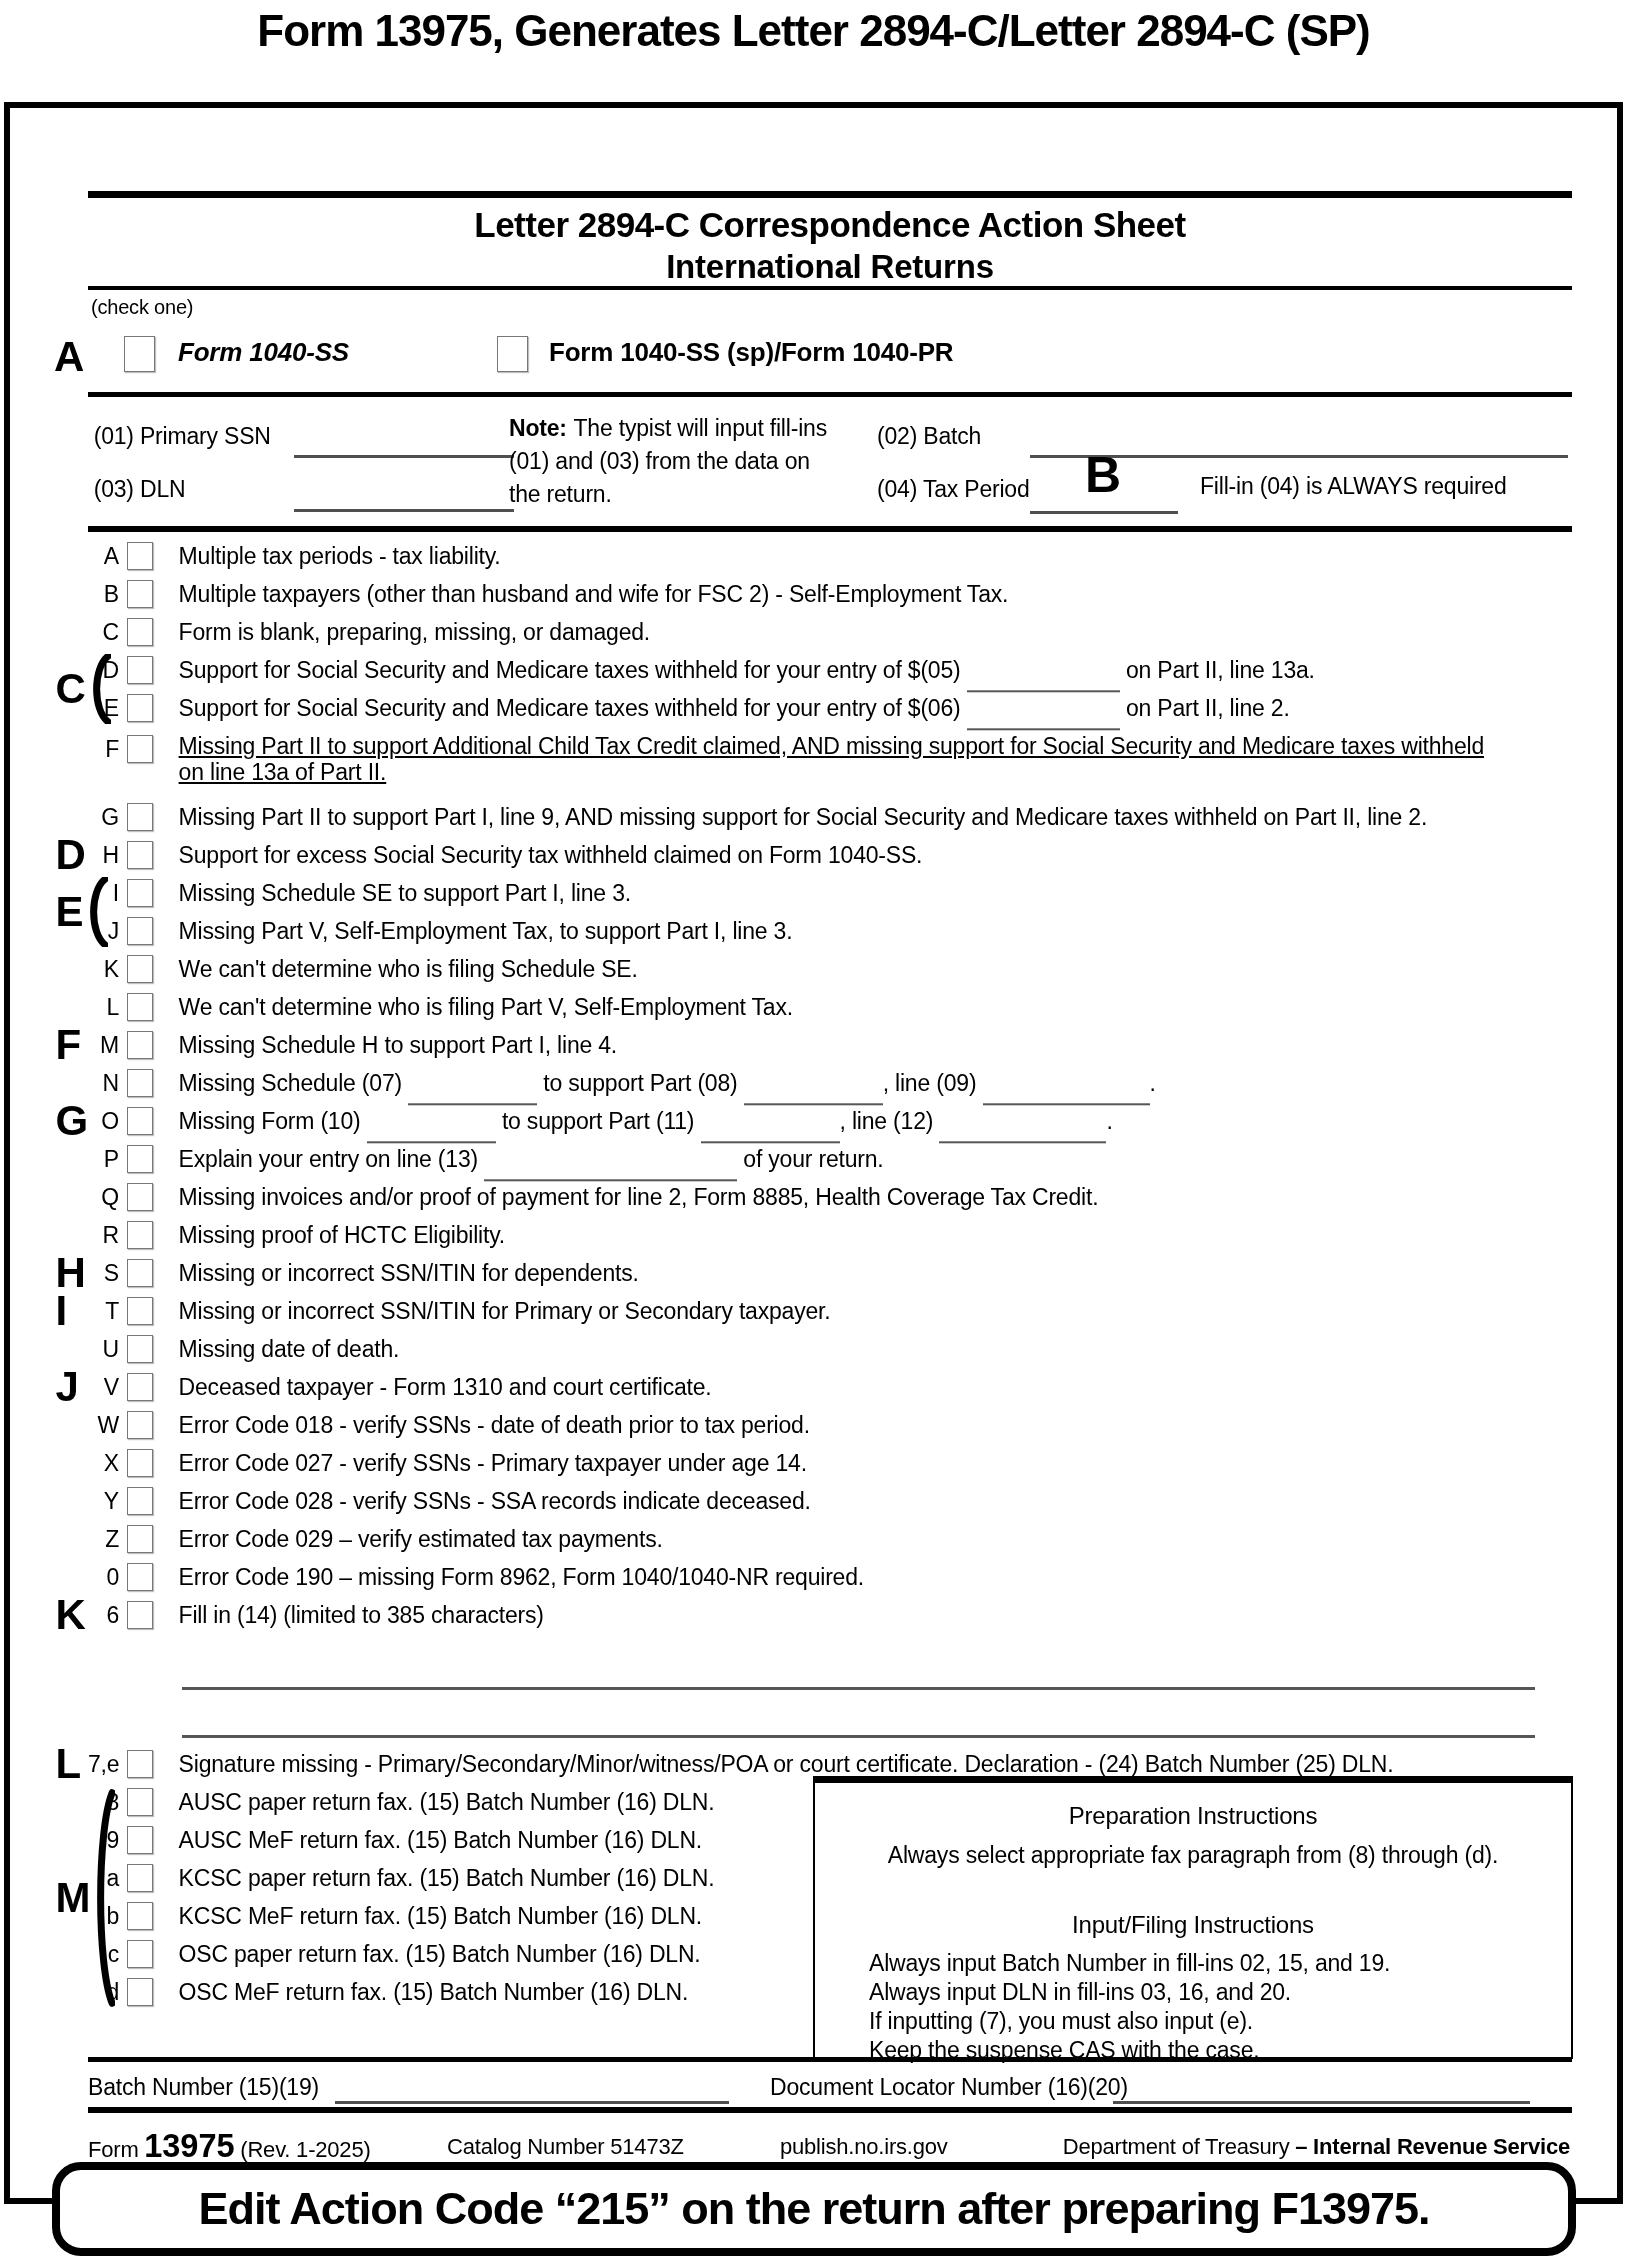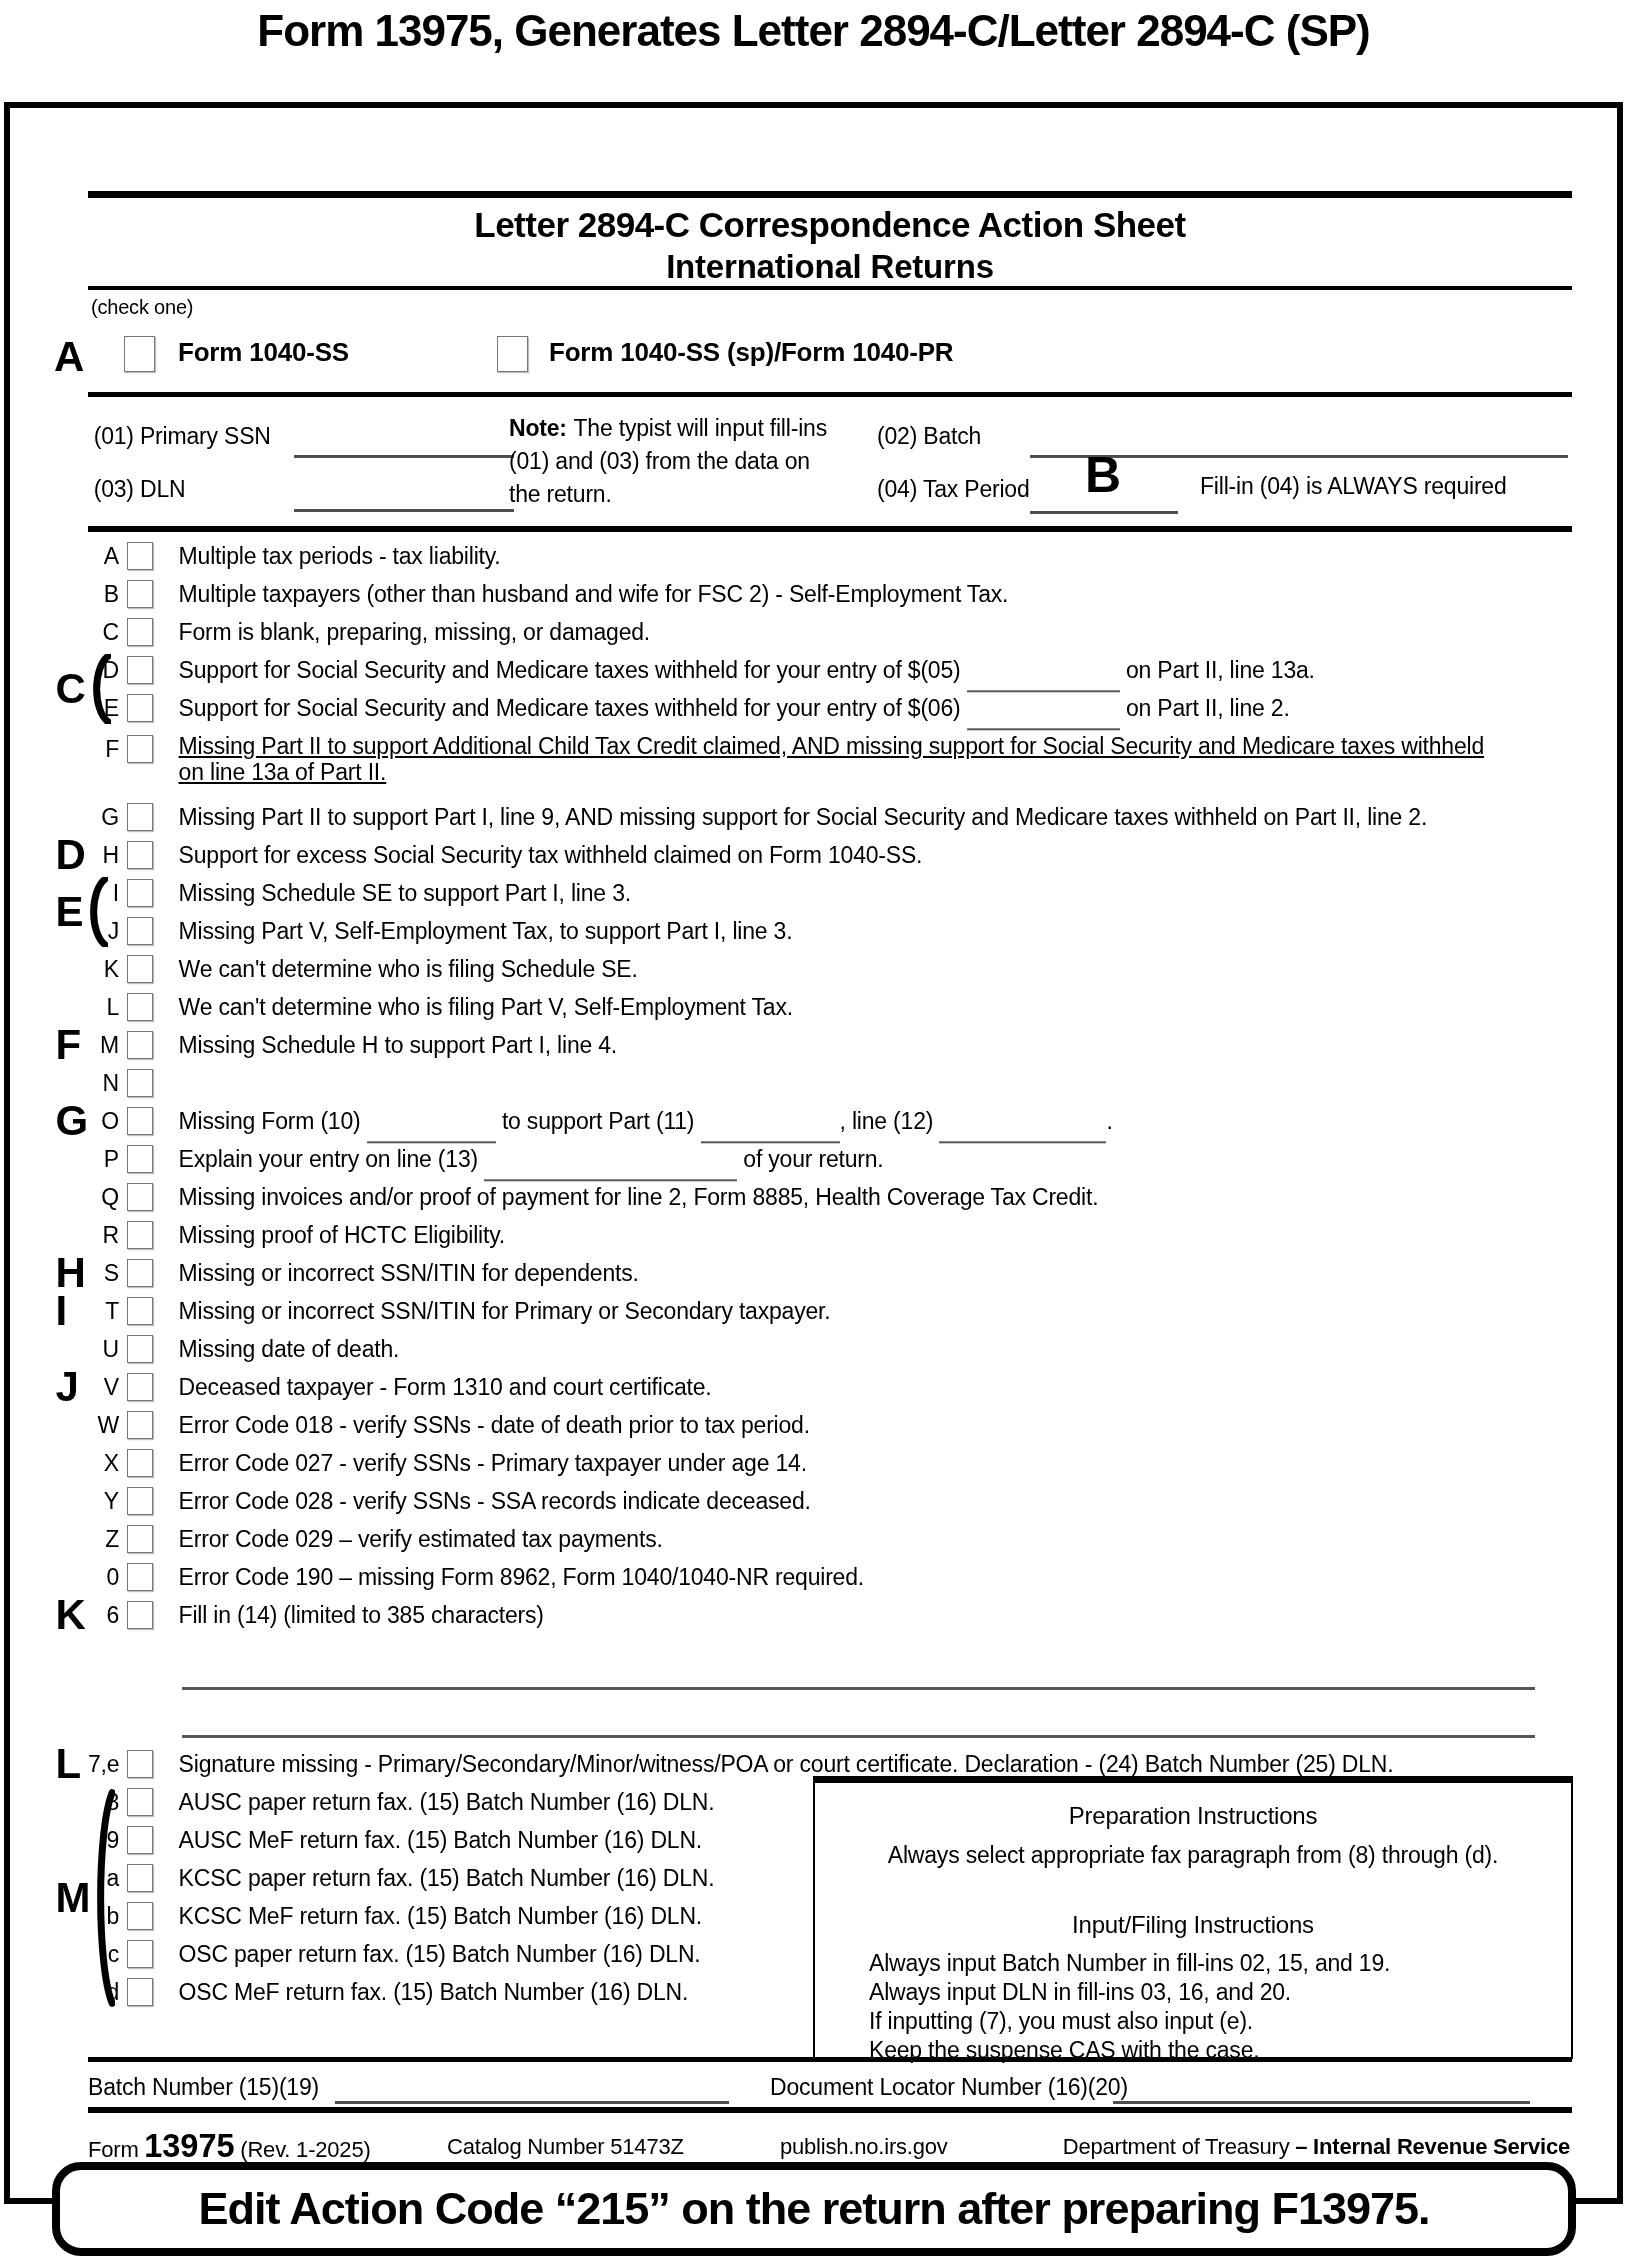--- a/index.html
+++ b/index.html
@@ -78,21 +78,21 @@
 
 <div class="rule" style="top:191px; height:6.7px;"></div>
 <div class="form-title">Letter 2894-C Correspondence Action Sheet</div>
 <div class="form-subtitle">International Returns</div>
 <div class="rule" style="top:286px; height:3.8px;"></div>
 <div class="check-one">(check one)</div>
 
 <div class="abs" style="top:331px; left:0; width:1627px; height:46px;">
   <span class="margin-letter-abs" style="left:54px; top:1.9px; font-size:42px;">A</span>
   <span class="hdr-cb" style="left:124px; top:4.8px;"></span>
-  <span class="hdr-opt" style="left:178px;">Form 1040-SS</span>
+  <span class="hdr-opt" style="left:178px;font-style:italic;">Form 1040-SS</span>
   <span class="hdr-cb" style="left:497px; top:4.8px;"></span>
   <span class="hdr-opt" style="left:549px;">Form 1040-SS (sp)/Form 1040-PR</span>
 </div>
 <div class="rule" style="top:392px; height:4.8px;"></div>
 
 <div class="fillins">
   <span class="fi-label" style="left:5.7px; top:23px;">(01) Primary SSN</span>
   <span class="fi-line" style="left:206px; top:55px; width:220px;"></span>
   <span class="fi-label" style="left:5.7px; top:76px;">(03) DLN</span>
   <span class="fi-line" style="left:206px; top:109px; width:220px;"></span>
@@ -192,20 +192,21 @@
       <div class="mwrap" style="height: 38px;">
         <span class="mletter">F</span>
       </div>
       <span class="code">M</span>
       <span class="cb"></span>
       <span class="ctext">Missing Schedule H to support Part I, line 4.</span>
     </div>
     <div class="crow">
       <span class="code">N</span>
       <span class="cb"></span>
+      <span class="ctext">Missing Schedule (07) <span class="blank" style="width:129px"></span> to support Part (08) <span class="blank" style="width:139px"></span>, line (09) <span class="blank" style="width:167px"></span>.</span>
     </div>
     <div class="crow">
       <div class="mwrap" style="height: 38px;">
         <span class="mletter">G</span>
       </div>
       <span class="code">O</span>
       <span class="cb"></span>
       <span class="ctext">Missing Form (10) <span class="blank" style="width:129px"></span> to support Part (11) <span class="blank" style="width:139px"></span>, line (12) <span class="blank" style="width:167px"></span>.</span>
     </div>
     <div class="crow">

